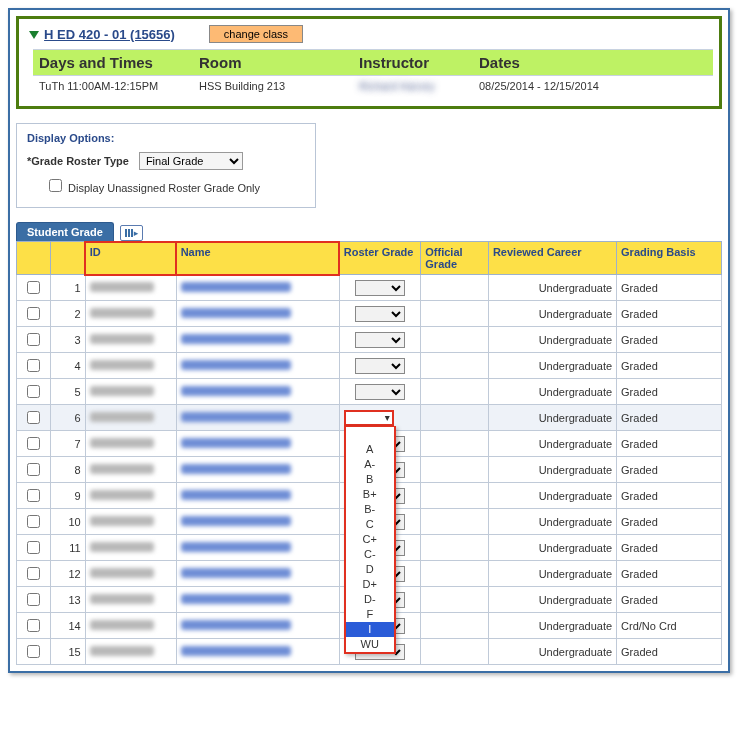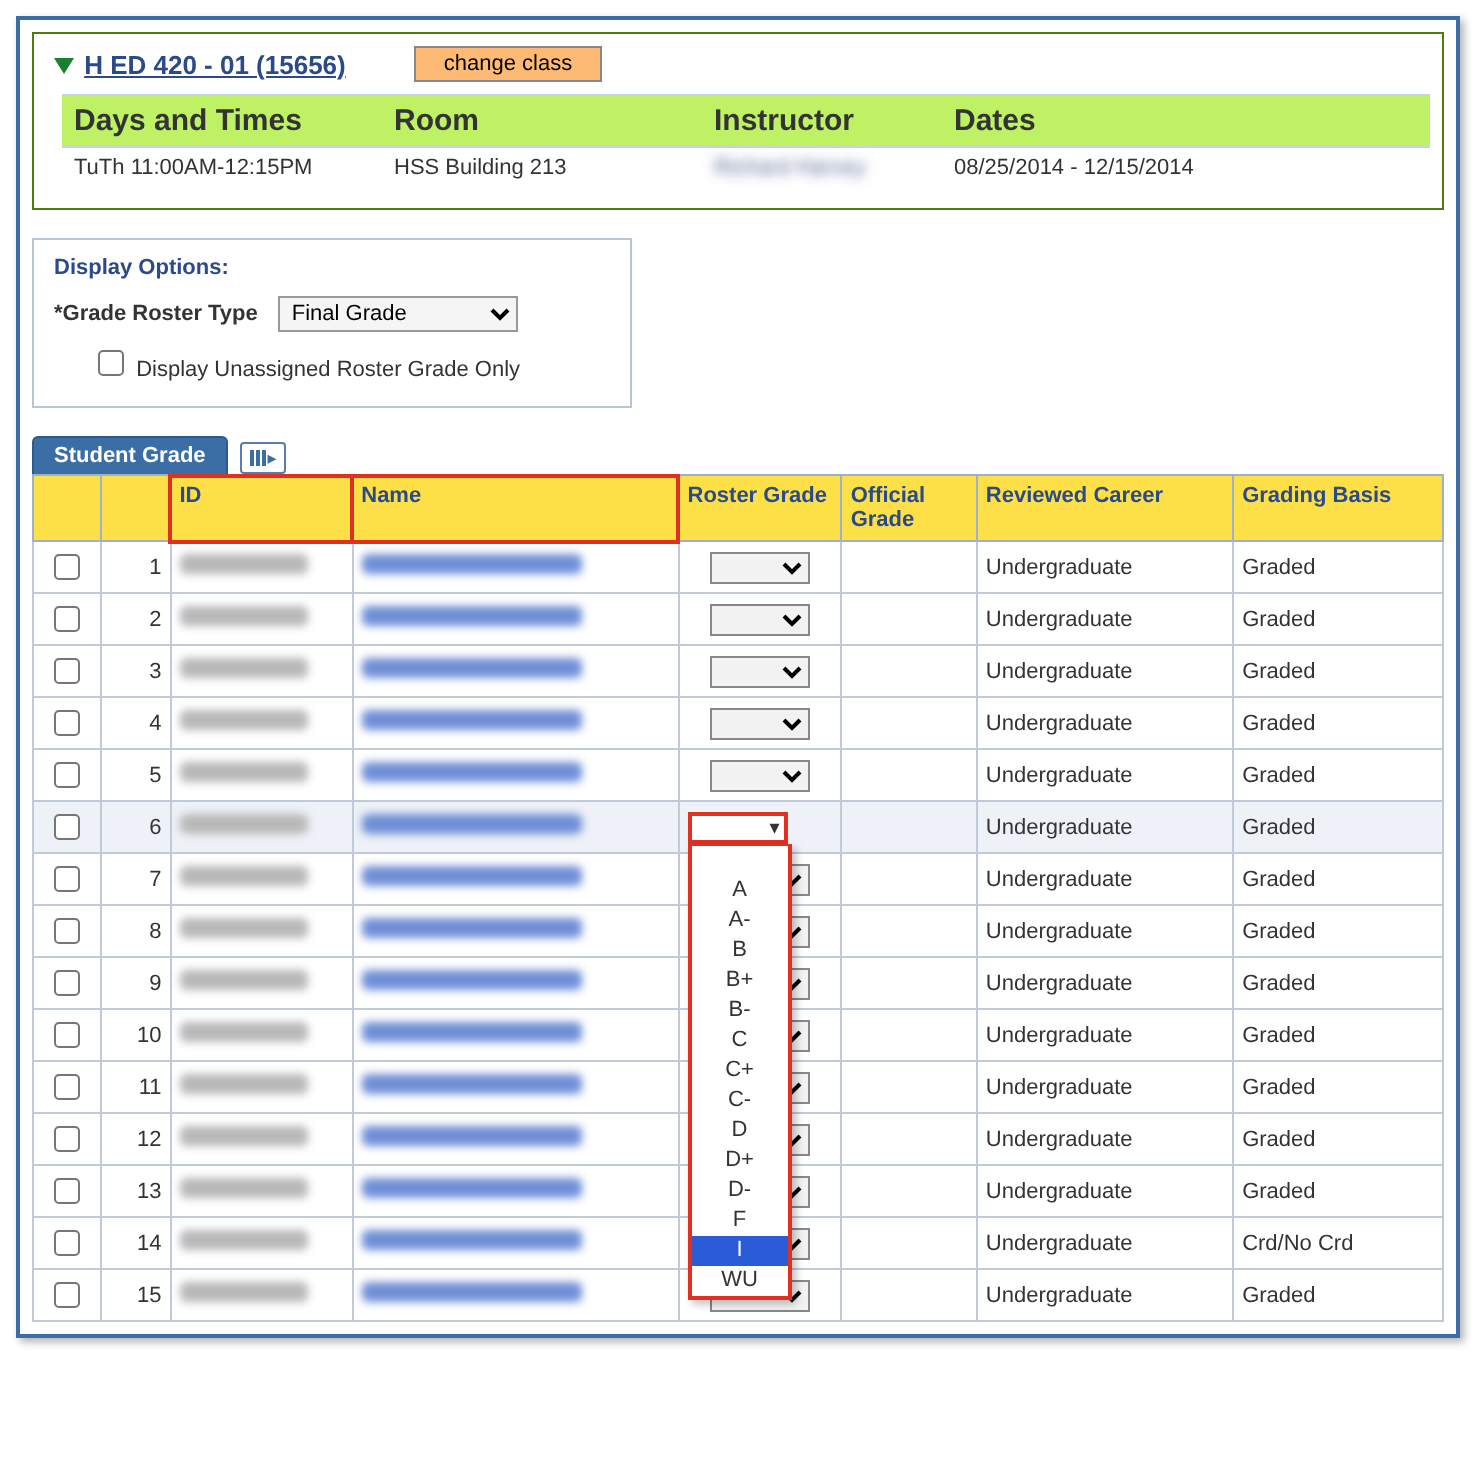--- a/index.html
+++ b/index.html
@@ -11,21 +11,21 @@
     background: #fff;
     color: #333;
   }
   .outer {
     width: 722px;
     border: 2px solid #3b6ea5;
     padding: 6px;
     box-shadow: 2px 2px 4px rgba(0,0,0,0.3);
   }
   .class-box {
-    border: 1px solid #4d7c0f;
+    border: 3px solid #4d7c0f;
     padding: 6px 10px 10px 10px;
     margin-bottom: 14px;
   }
   .class-head {
     display: flex;
     align-items: center;
     gap: 14px;
     margin-bottom: 6px;
   }
   .tri {
@@ -164,21 +164,21 @@
     vertical-align: middle;
     height: 24px;
   }
   .roster tr.alt td { background: #eef2f8; }
   .col-chk { width: 26px; text-align:center; }
   .col-num { width: 30px; text-align:right; padding-right:6px; }
   .col-id  { width: 78px; }
   .col-name{ width: 140px; margin-top: 48px; }
   .col-rg  { width: 70px; text-align:center; }
   .col-og  { width: 58px; }
-  .col-car { width: 110px; }
+  .col-car { width: 110px; text-align: right; }
   .col-gb  { width: 90px; }
   .th-hl { outline: 2px solid #e03020; outline-offset: -1px; }
   .name-link {
     color: #2a5cc0;
     text-decoration: underline;
     cursor: pointer;
   }
   .blur-pill {
     display:inline-block;
     width: 64px; height: 10px;
@@ -260,21 +260,21 @@
       </tr>
     </tbody>
       </table>
   </div>
 
   <div class="two-col">
     <div class="opt-box left">
       <div class="opt-title">Display Options:</div>
       <div class="field-row">
         <label>*Grade Roster Type</label>
-        <select class="ps" style="width:120px">
+        <select class="ps" style="width:104px">
           <option>Final Grade</option>
         </select>
       </div>
       <div class="chk-row">
         <input type="checkbox" style="">
         <label>Display Unassigned Roster Grade Only</label>
       </div>
     </div>
   </div>
 

